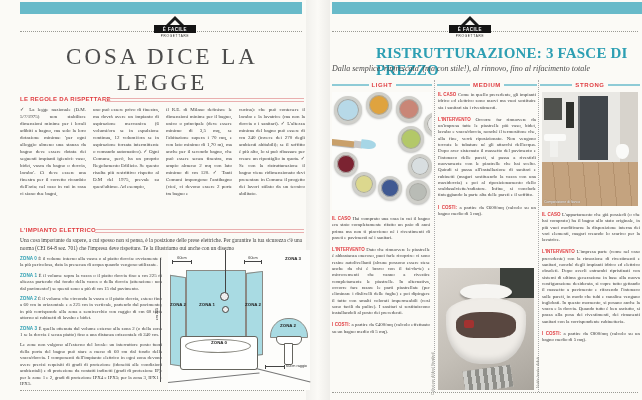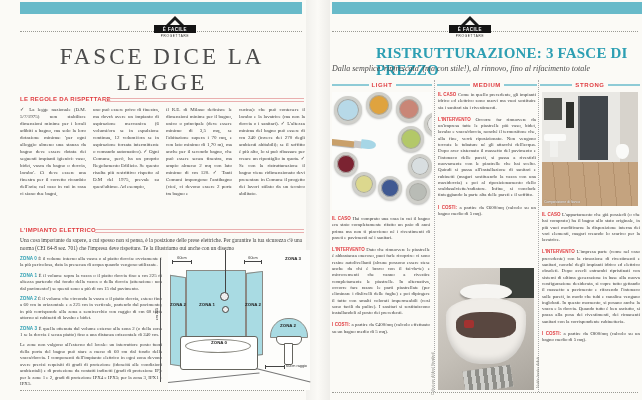--- a/index.html
+++ b/index.html
@@ -152,21 +152,21 @@
     <div class="tri"></div>
     <div class="box">È FACILE</div>
     <div class="sub">PROGETTARE</div>
   </div>
   <div class="badge" style="left:440px;top:16px;">
     <div class="tri"></div>
     <div class="box">È FACILE</div>
     <div class="sub">PROGETTARE</div>
   </div>
 
-  <div class="l-title">FASCE DICE LA LEGGE</div>
+  <div class="l-title">COSA DICE LA LEGGE</div>
   <div class="l-sub">
   </div>
 
   <div class="sec-head" style="left:20px;top:96px;">LE REGOLE DA RISPETTARE</div>
   <div class="sec-rule" style="left:105px;top:98px;width:199px;"></div>
 
   <div class="tcol" style="left:20px;top:106px;">✓ La legge nazionale (D.M. 5/7/1975) non stabilisce dimensioni minime per i locali adibiti a bagno, ma solo la loro dotazione minima: 'per ogni alloggio almeno una stanza da bagno deve essere dotata dei seguenti impianti igienici: vaso, bidet, vasca da bagno o doccia, lavabo'. Ci deve essere una finestra per il corretto ricambio dell'aria; nel caso in cui in casa ci siano due bagni,</div>
   <div class="tcol" style="left:93px;top:106px;">uno può essere privo di finestra, ma dovrà avere un impianto di aspirazione meccanica (6 volumi/ora se in espulsione continua, 12 volumi/ora se in aspirazione forzata intermittente o comando automatico). ✓ Ogni Comune, però, ha un proprio Regolamento Edilizio. Se questo risulta più restrittivo rispetto al D.M del 1975, prevale su quest'ultimo. Ad esempio,</div>
   <div class="tcol" style="left:166px;top:106px;">il R.E. di Milano definisce le dimensioni minime per il bagno, unico o principale (deve essere minimo di 3,5 mq, se l'abitazione supera i 70 mq, e con lato minimo di 1,70 m), ma anche per il secondo bagno, che può essere senza finestra, ma ampio almeno 2 mq con lato minimo di cm 120. ✓ Tanti Comuni impongono l'antibagno (cioè, ci devono essere 2 porte tra bagno e</div>
   <div class="tcol" style="left:239px;top:106px;">cucina): che può contenere il lavabo e la lavatrice (ma non la doccia o i sanitari). ✓ L'altezza minima del bagno può essere di cm 240 (invece dei 270 degli ambienti abitabili); se il soffitto è più alto, lo si può ribassare per creare un ripostiglio in quota. ✓ Se con la ristrutturazione il bagno viene ridimensionato devi presentare in Comune il progetto dei lavori stilato da un tecnico abilitato.</div>

